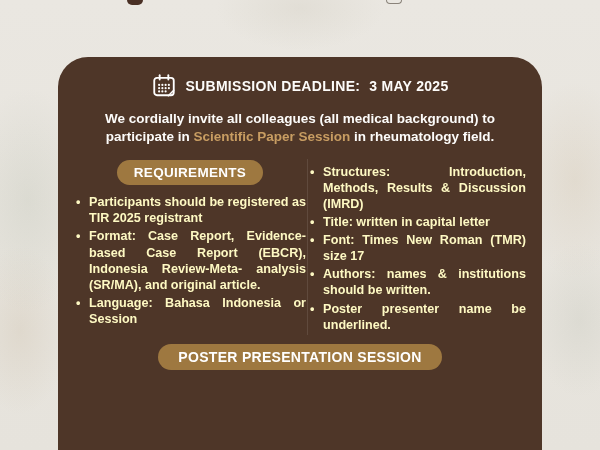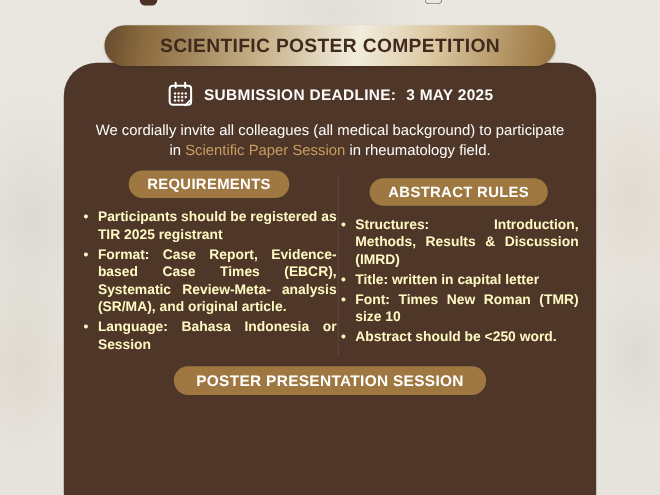--- a/index.html
+++ b/index.html
@@ -51,21 +51,21 @@
   .deadline-row{
     display:flex;align-items:center;justify-content:center;gap:8px;
     height:30px;margin-top:2px;
   }
   .cal{width:26px;height:26px;display:inline-flex;}
   .cal svg{width:26px;height:26px;}
   .dl-text{font-size:14px;font-weight:800;letter-spacing:.3px;white-space:nowrap;}
   .dl-date{margin-left:9px;}
   .invite{
     margin:9px auto 0;max-width:432px;text-align:center;
-    font-size:13.5px;font-weight:400;line-height:1.32;color:#fdfcfa;
+    font-size:13.5px;font-weight:700;line-height:1.32;color:#fdfcfa;
   }
   .hl{color:var(--highlight-gold,#c89d62);}
   .cols{
     display:flex;justify-content:space-between;align-items:center;
     padding:0 16px;margin-top:9px;
   }
   .col{box-sizing:border-box;}
   .col.left{width:232px;}
   .col.right{width:218px;}
   .divider{width:1px;align-self:stretch;background:rgba(255,255,255,.10);margin-top:4px;}
@@ -90,23 +90,20 @@
   .session .pill{font-size:14px;padding:5px 20px;}
 </style>
 </head>
 <body>
 
 <div class="page">
 
   <div class="remnant-left"></div>
   <div class="remnant-right"></div>
 
-  <div class="banner">
-    <span class="banner-title">SCIENTIFIC POSTER COMPETITION</span>
-  </div>
 
   <div class="panel">
 
     <div class="deadline-row">
       <span class="cal">
         <svg viewBox="0 0 24 24" fill="none" stroke="#ffffff" stroke-width="1.7" stroke-linecap="round">
           <rect x="3" y="4.5" width="18" height="16" rx="2.5"></rect>
           <line x1="8" y1="2" x2="8" y2="6"></line>
           <line x1="16" y1="2" x2="16" y2="6"></line>
           <g fill="#ffffff" stroke="none">
@@ -132,36 +129,34 @@
 
     <p class="invite"><span>We cordially invite all colleagues (all medical background) to participate in </span><span class="hl">Scientific Paper Session</span><span> in rheumatology field.</span></p>
 
     <div class="cols">
       <div class="col left">
         <div class="pill">
           <span>REQUIREMENTS</span>
         </div>
         <ul class="list">
             <li>Participants should be registered as TIR 2025 registrant</li>
-            <li>Format: Case Report, Evidence-based Case Times (EBCR), Systematic Review-Meta- analysis (SR/MA), and original article.</li>
+            <li>Format: Case Report, Evidence-based Case Report (EBCR), Indonesia Review-Meta- analysis (SR/MA), and original article.</li>
             <li>Language: Bahasa Indonesia or Session</li>
           </ul>
       </div>
 
       <div class="divider"></div>
 
       <div class="col right">
-        <div class="pill">
-          <span>ABSTRACT RULES</span>
-        </div>
         <ul class="list">
             <li>Structures: Introduction, Methods, Results &amp; Discussion (IMRD)</li>
             <li>Title: written in capital letter</li>
-            <li>Font: Times New Roman (TMR) size 10</li>
-            <li>Abstract should be &lt;250 word.</li>
+            <li>Font: Times New Roman (TMR) size 17</li>
+            <li>Authors: names &amp; institutions should be written.</li>
+            <li>Poster presenter name be underlined.</li>
           </ul>
       </div>
     </div>
 
     <div class="session">
       <div class="pill session-pill">
         <span>POSTER PRESENTATION SESSION</span>
       </div>
 
     </div>

